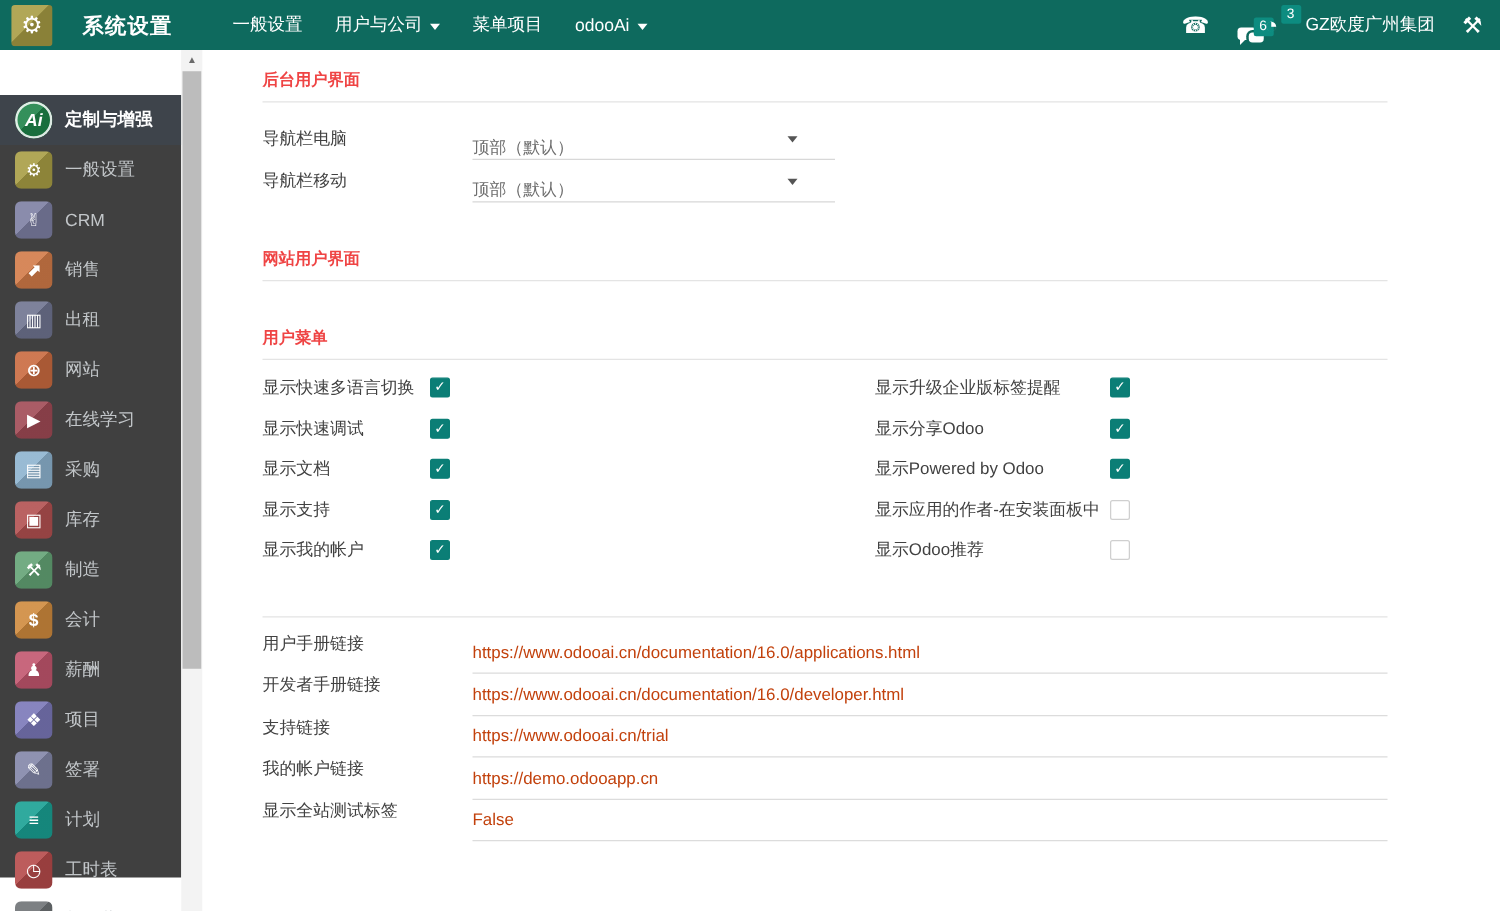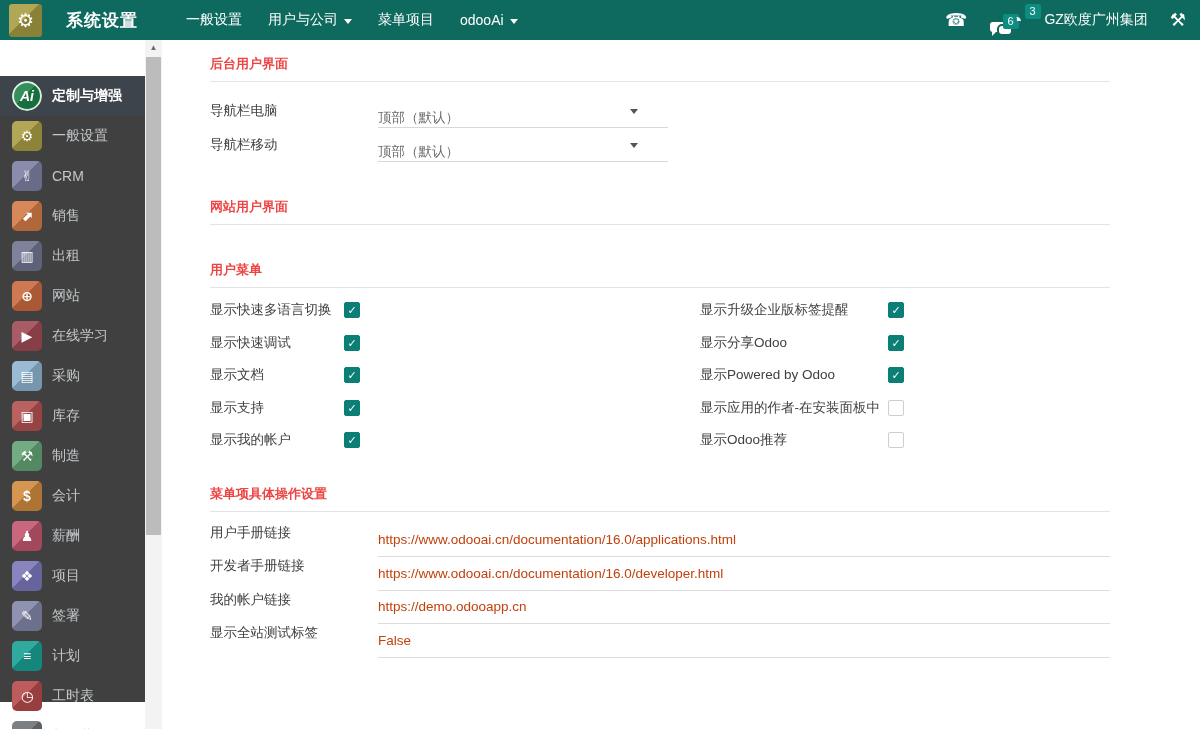--- a/index.html
+++ b/index.html
@@ -263,33 +263,36 @@
         <span class="cb"></span>
       </div>
       <div class="cb-row">
         <span class="cb-label-r">显示Odoo推荐</span>
         <span class="cb"></span>
       </div>
     </div>
   </div>
 
   <div class="gap-28"></div>
-  <div class="section-title">菜单项具体操作设置</div>
   <div class="section-rule"></div>
   <div class="gap-12"></div>
 
   <div class="tf-row">
     <span class="f-label">用户手册链接</span>
     <span class="tf-value">https://www.odooai.cn/documentation/16.0/applications.html</span>
   </div>
   <div class="tf-row">
     <span class="f-label">开发者手册链接</span>
     <span class="tf-value">https://www.odooai.cn/documentation/16.0/developer.html</span>
   </div>
   <div class="tf-row">
+    <span class="f-label">支持链接</span>
+    <span class="tf-value">https://www.odooai.cn/trial</span>
+  </div>
+  <div class="tf-row">
     <span class="f-label">我的帐户链接</span>
     <span class="tf-value">https://demo.odooapp.cn</span>
   </div>
   <div class="tf-row">
     <span class="f-label">显示全站测试标签</span>
     <span class="tf-value">False</span>
   </div>
   <div class="helper-row">
     <span class="helper-text"></span>
   </div>

